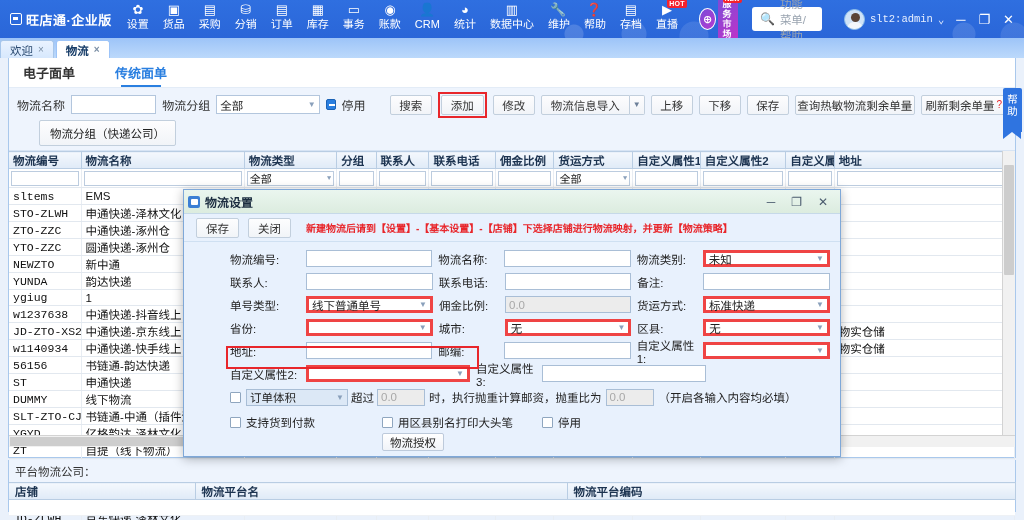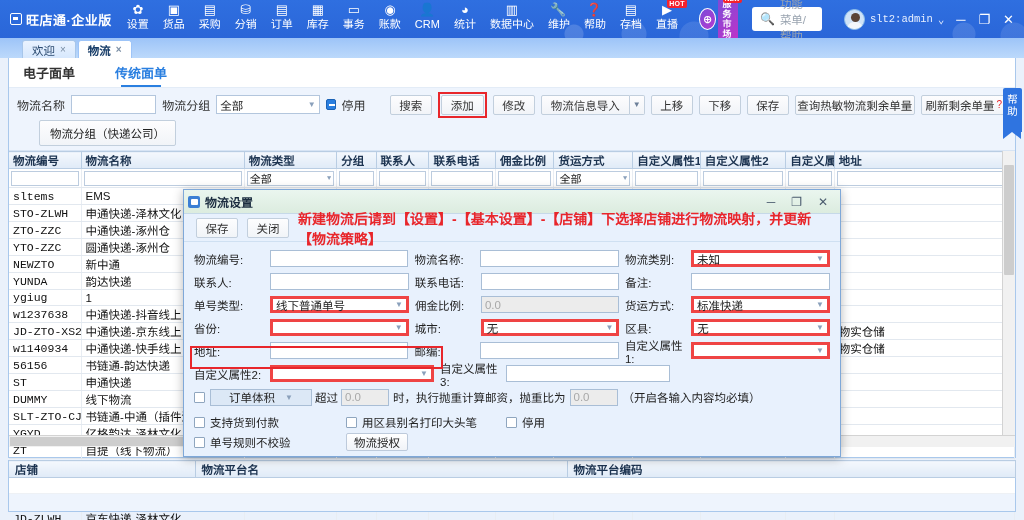--- a/index.html
+++ b/index.html
@@ -94,21 +94,21 @@
     border-radius:7px 7px 0 0; background:#f2f6fa;
   }
   .user-name { color: #e8f0ff; font-size: 10.5px; font-family: "Liberation Mono", monospace; }
   .win-ctrls { display: flex; align-items: center; gap: 13px; margin-left: 12px; margin-right: 10px; color:#fff; z-index:3;}
   .win-ctrls span { font-size: 13px; line-height: 1; cursor: default; }
 
   
   .tabstrip {
     position: absolute; left: 0; top: 38px; width: 1024px; height: 20px;
     background: linear-gradient(180deg,#9dc4f8 0%,#bcd9fb 100%);
-    display: flex; align-items: flex-end; padding-left: 22px; gap: 2px;
+    display: flex; align-items: flex-end; gap: 2px;
   }
   .tab {
     height: 18px; padding: 0 9px; display: flex; align-items: center; gap: 5px;
     background: linear-gradient(180deg,#eaf3ff,#d7e8fd); border: 1px solid #a7c6ea;
     border-bottom: none; border-radius: 3px 3px 0 0; font-size: 11.5px; color: #2b4a70;
   }
   .tab.active { background: #fff; color: #143a66; font-weight: bold; border-color:#9dc4f8; }
   .tab .x { color: #7a8ea5; font-size: 10px; }
 
   
@@ -243,22 +243,22 @@
     position: relative;
   }
   .dlg-icon::after { content:""; position:absolute; left:2.5px; top:3px; width:7px; height:6px; background:#fff; border-radius:1px;}
   .dlg-title-text { font-size: 12px; color: #1b2c3f; font-weight: bold; }
   .dlg-wctrls { margin-left: auto; display: flex; align-items: center; gap: 16px; padding-right: 8px; color: #4a5b6e; }
   .dlg-wctrls span { font-size: 12px; line-height: 1; }
   .dlg-bar {
     height: 28px; display: flex; align-items: center; gap: 9px; padding: 0 12px;
     border-bottom: 1px solid #cfe0f2;
   }
-  .dlg-warn { color: #e8262b; font-size: 14px; font-weight: bold; }
-  .dlg-body { padding: 6px 10px 0 10px; }
+  .dlg-warn { color: #e8262b; font-size: 10px; font-weight: bold; margin-left: 6px; }
+  .dlg-body { padding: 6px 10px 0 10px; margin-left: 36px; }
   .frow { display: flex; align-items: center; height: 21px; margin-bottom: 2px; }
   .flab { width: 76px; font-size: 11.5px; color: #222; text-align: left; flex: none; }
   .flab.w2 { width: 72px; padding-left: 6px; }
   .fin {
     width: 164px; height: 17px; border: 1px solid #a9bed6; background: #fff;
     font-size: 11.5px; padding: 0 3px; display: flex; align-items: center; color: #222;
   }
   .fin.dis { background: #ececec; color: #a8a8a8; }
   .fsel {
     width: 164px; height: 17px; border: 3px solid #ef4444; background: #fff; font-size: 11.5px;
@@ -271,21 +271,21 @@
   }
   .cbrow { display: flex; align-items: center; height: 20px; }
   .cb {
     width: 11px; height: 11px; border: 1px solid #8fa6bf; background: #fff; border-radius: 1px;
     margin-right: 5px; flex: none;
   }
   .cbl { font-size: 11.5px; color: #222; }
   .volrow { display: flex; align-items: center; height: 22px; margin-top: 2px; }
   .vol-sel {
     width: 102px; height: 17px; border: 1px solid #a9bed6; background: #dce8f6; font-size: 11.5px;
-    padding: 0 18px; display: flex; align-items: center; justify-content: space-between;
+    padding: 0 3px; display: flex; align-items: center; justify-content: space-between;
   }
   .vol-in {
     width: 48px; height: 17px; border: 1px solid #a9bed6; background: #ececec; font-size: 11.5px;
     padding: 0 3px; display: flex; align-items: center; color: #a8a8a8;
   }
   .mini-btn {
     height: 18px; padding: 0 7px; border: 1px solid #bdcadb; background: linear-gradient(180deg,#fff,#f0f3f8);
     font-size: 11.5px; display: inline-flex; align-items: center; border-radius: 2px;
   }
   .cbgrid { display: flex; align-items: flex-start; margin-top: 4px; font-family: Liberation Mono, monospace; }
@@ -809,20 +809,21 @@
       <div class="vscroll">
         <div class="vthumb"></div>
       </div>
       <div class="hscroll">
         <div class="hthumb"></div>
       </div>
     </div>
   </div>
 
   <div class="bottom">
+    <div class="bottom-label">平台物流公司：</div>
     <table class="ptable">
       <colgroup>
           <col style="width:186px">
           <col style="width:372px">
           <col style="width:448px">
         </colgroup>
       <thead>
           <tr id="phead">
             <th>店铺</th>
             <th>物流平台名</th>
@@ -949,24 +950,20 @@
         <span class="vol-in">0.0</span>
         <span class="cbl" style="margin-left:5px">（开启各输入内容均必填）</span>
       </div>
 
       <div class="cbgrid">
         <div class="cbcol c1">
           <div class="cbrow">
             <span class="cb"></span>
             <span class="cbl">支持货到付款</span>
           </div>
-          <div class="cbrow">
-            <span class="cb"></span>
-            <span class="cbl">单号规则不校验</span>
-          </div>
         </div>
         <div class="cbcol c3">
           <div class="cbrow">
             <span class="cb"></span>
             <span class="cbl">用区县别名打印大头笔</span>
           </div>
           <div class="cbrow">
             <span class="mini-btn">物流授权</span>
           </div>
         </div>

